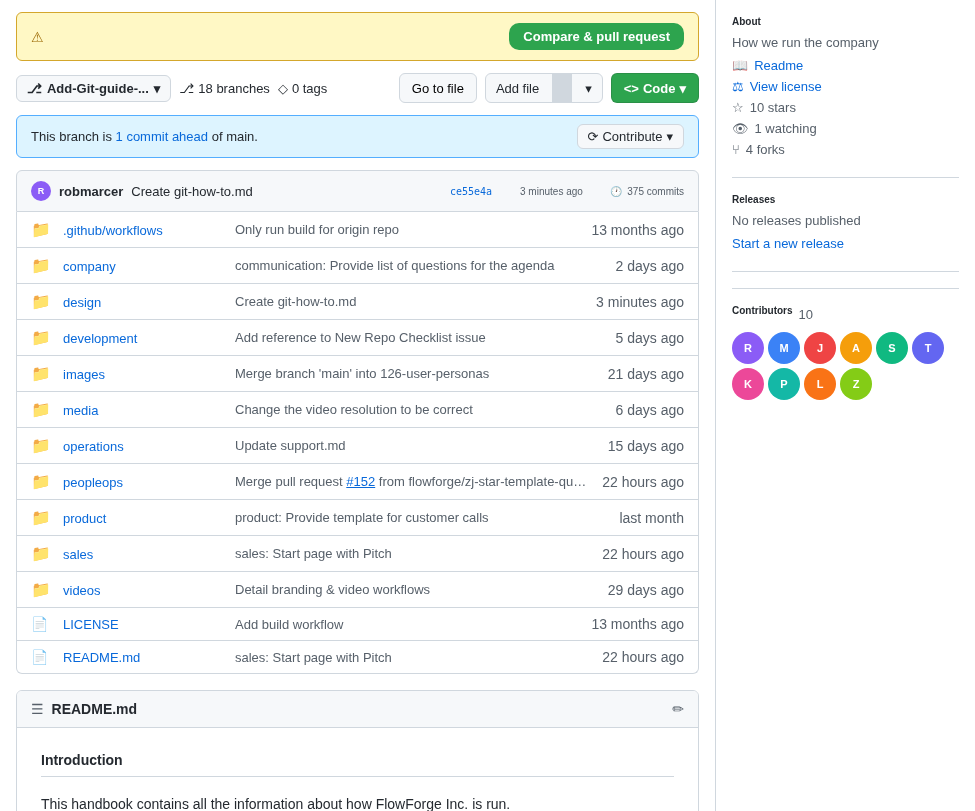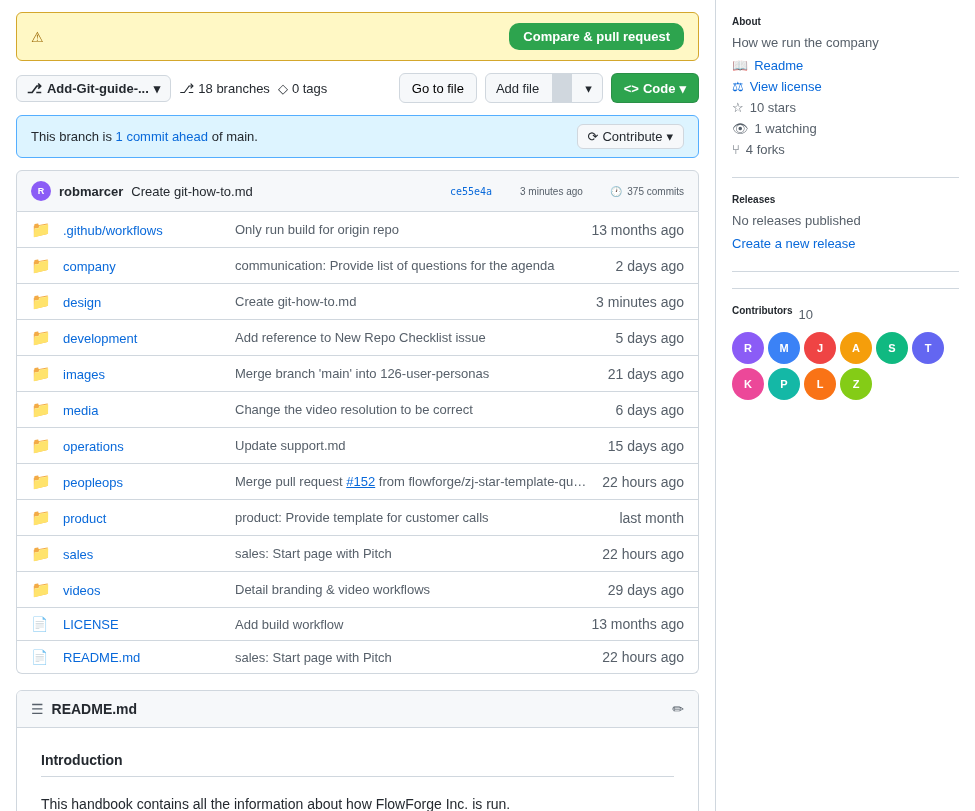--- a/index.html
+++ b/index.html
@@ -283,21 +283,21 @@
         <span>⑂</span>
         <span>4 forks</span>
       </div>
     </div>
 
     <hr class="sidebar-divider">
 
     <div class="sidebar-section">
       <div class="sidebar-title">Releases</div>
       <p class="sidebar-desc">No releases published</p>
-      <a class="sidebar-link">Create a new release</a>
+      <a class="sidebar-link">Start a new release</a>
     </div>
 
     <hr class="sidebar-divider">
 
 
     <hr class="sidebar-divider">
 
     <div class="sidebar-section">
       <div style="display:flex;align-items:center;gap:6px;margin-bottom:8px;">
         <span class="sidebar-title">Contributors</span>

